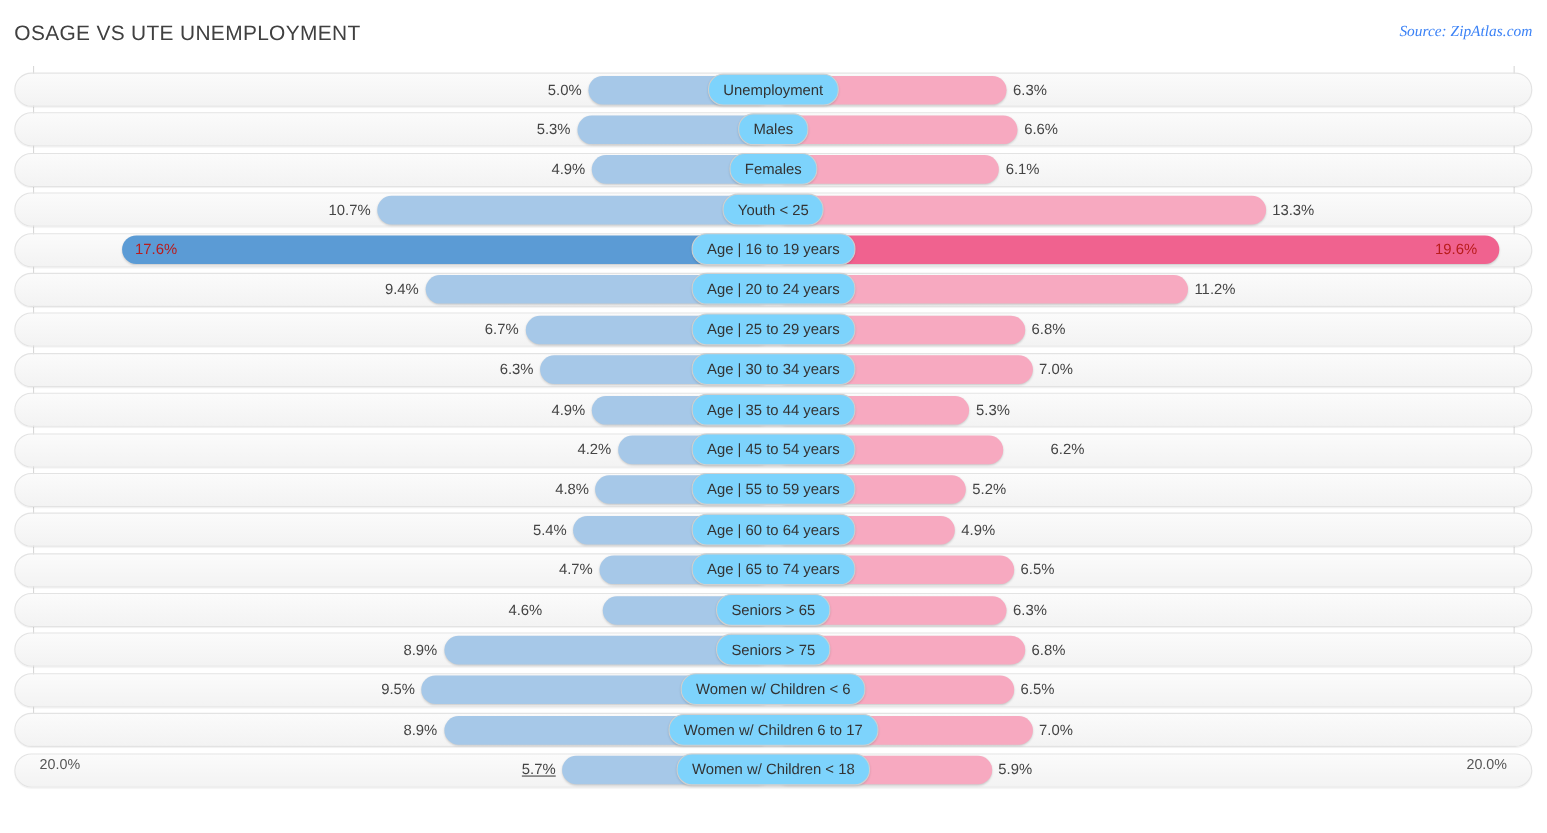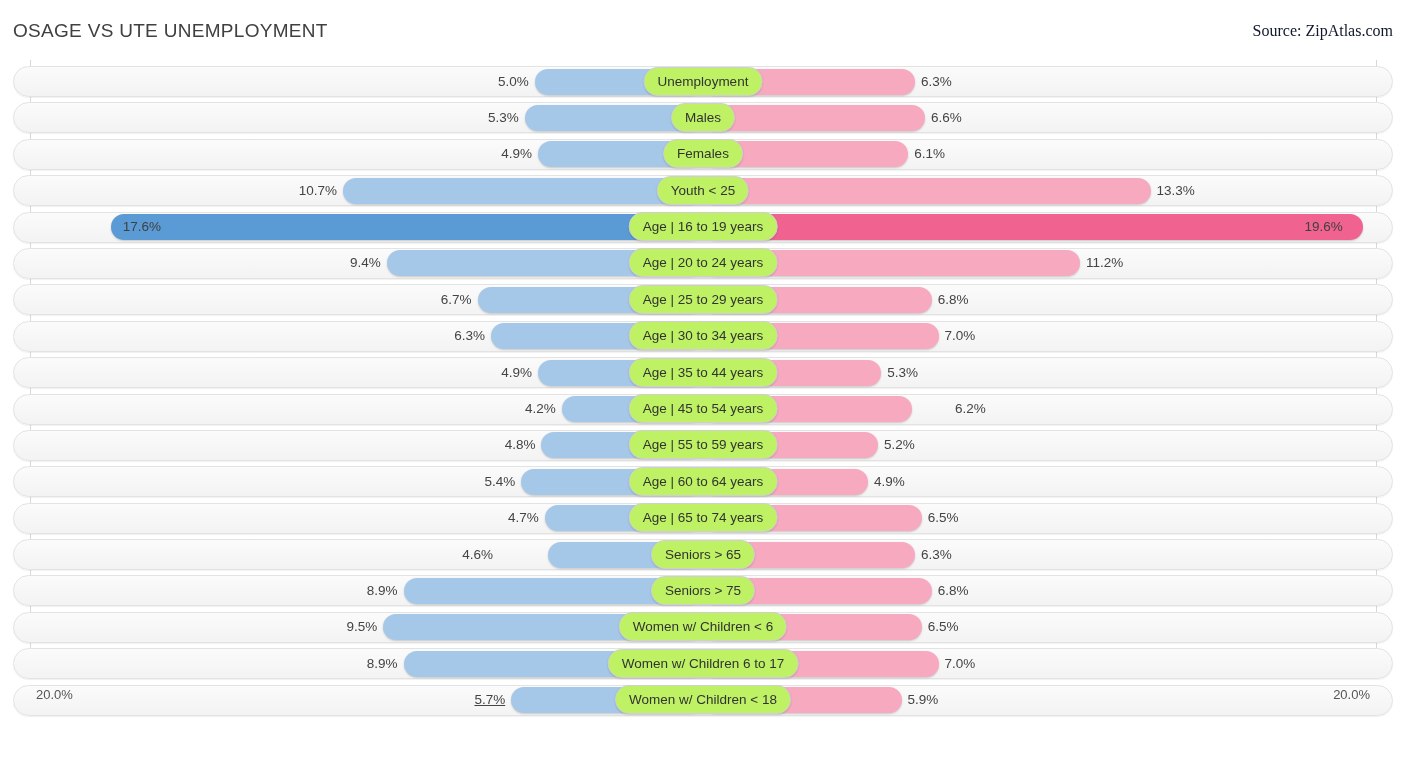--- a/index.html
+++ b/index.html
@@ -14,21 +14,21 @@
   .header{
     position:absolute;left:0;top:0;width:1406px;height:60px;
   }
   .title{
     position:absolute;left:13px;top:20px;
     font-size:19px;color:#404040;letter-spacing:.3px;
     white-space:nowrap;
   }
   .source{
     position:absolute;right:13px;top:22px;
-    font-size:16px;color:#0f172a;
+    font-size:14px;color:#3b82f6;font-style:italic;
     font-family:"Liberation Serif", serif;
     white-space:nowrap;
   }
 
   
   .plot{
     position:absolute;left:0;top:60px;width:1390px;height:657px;
   }
   .gridline{
     position:absolute;top:0;bottom:61px;width:1px;background:#d8d8d8;
@@ -60,27 +60,27 @@
   }
   .bar.left{ background:#a6c8e8; }
   .bar.right{ background:#f7a9c0; }
   .bar.left.max{ background:#5b9bd5; }
   .bar.right.max{ background:#f0628f; }
 
   .val{
     position:absolute;top:4.5px;height:26px;line-height:26px;
     font-size:13.5px;color:#444;white-space:nowrap;
   }
-  .val.inside{color:#404040;}
+  .val.inside{color:#b91c1c;}
 
   .centerlabel{
     position:absolute;top:2.5px;
     height:27px;line-height:27px;
     transform:translateX(-50%);
-    background:#bef264;
+    background:#7dd3fc;
     border:1px solid #cfcfcf;
     border-radius:14px;
     padding:0 13px;
     font-size:13.5px;color:#333;
     white-space:nowrap;
     box-shadow:0 1px 2px rgba(0,0,0,.14);
     z-index:5;
   }
 
   .axis{

